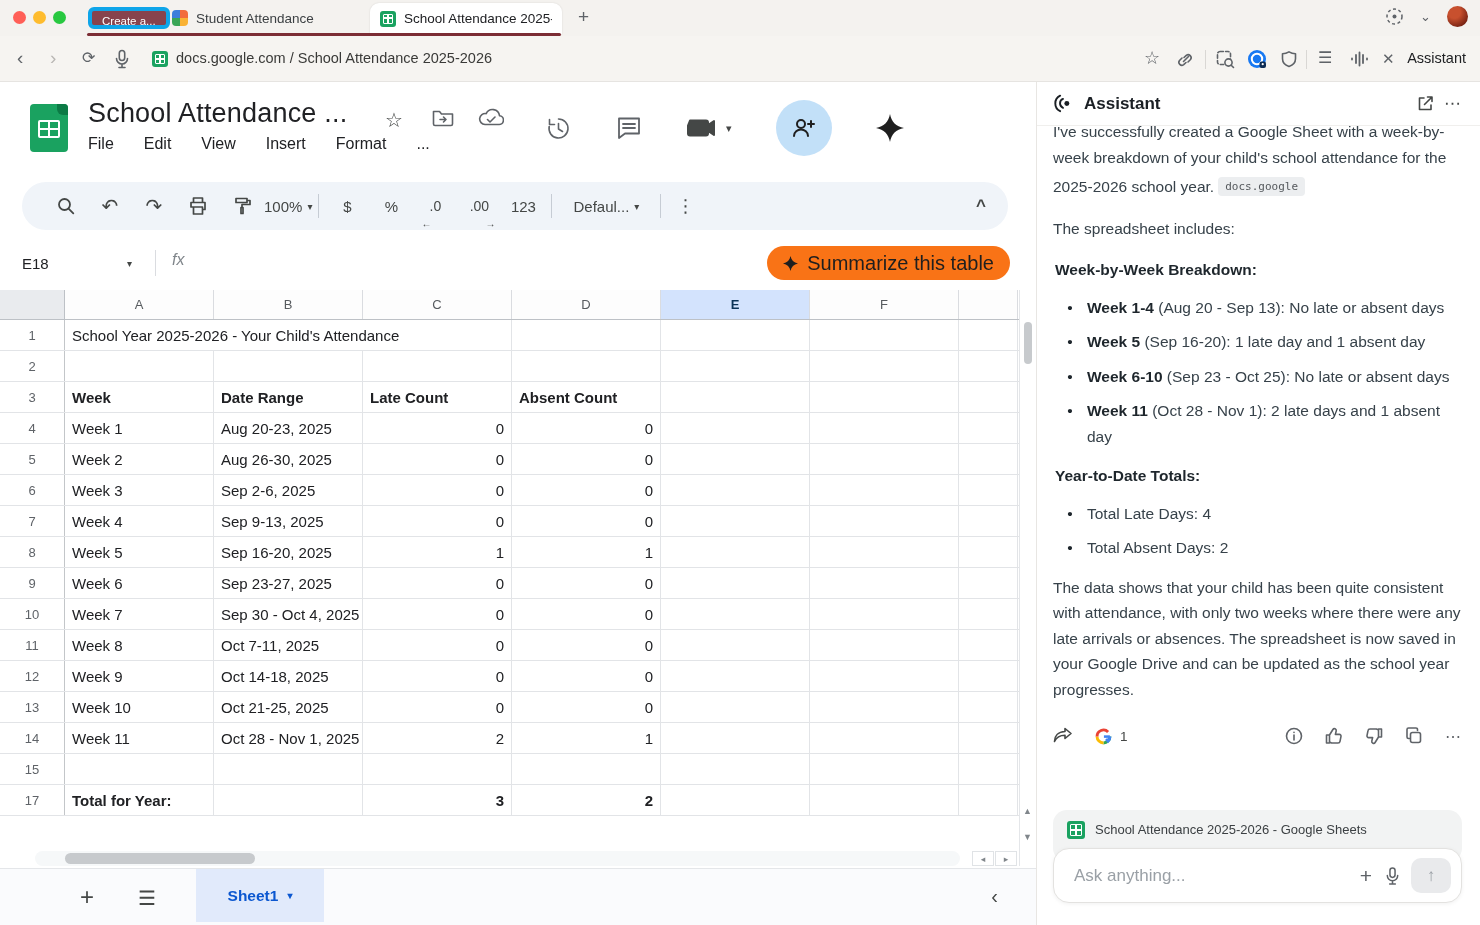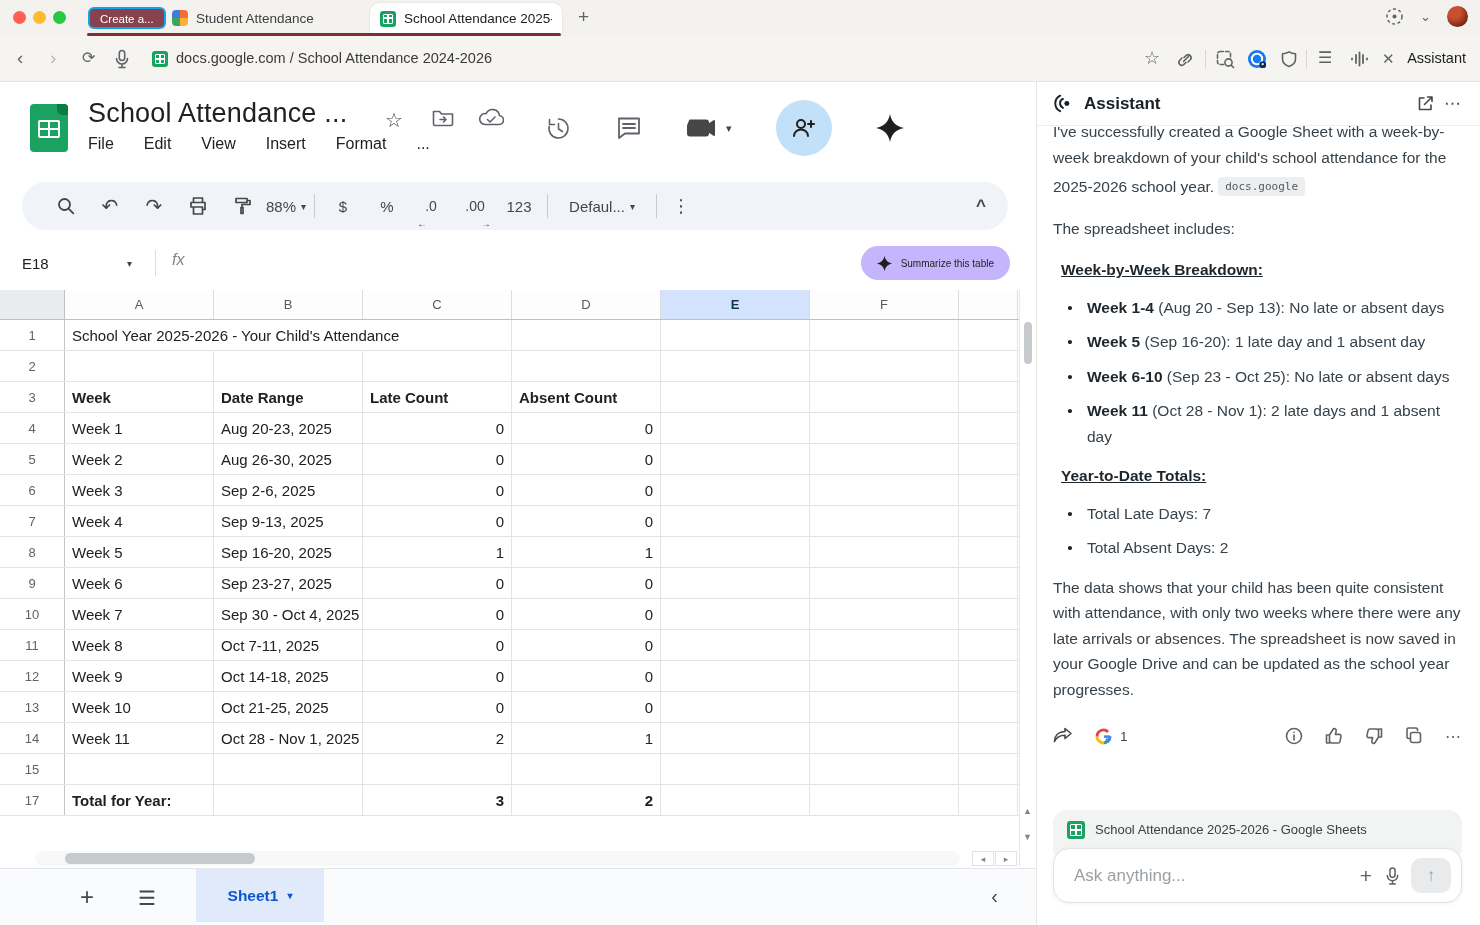--- a/index.html
+++ b/index.html
@@ -4,21 +4,21 @@
 <style>
   * { margin:0; padding:0; box-sizing:border-box; }
   html,body { width:1480px; height:925px; overflow:hidden; background:#fff;
     font-family:"Liberation Sans", sans-serif; -webkit-font-smoothing:antialiased; }
 
   
   #tabstrip { position:absolute; left:0; top:0; width:1480px; height:36px; background:#f4f2ef; }
   .tl { position:absolute; top:11px; width:13px; height:13px; border-radius:50%; }
   #tl-red{ left:13px; background:#ff5f57; } #tl-yellow{ left:33px; background:#febc2e; } #tl-green{ left:53px; background:#28c840; }
   #create-pill { position:absolute; left:88px; top:7px; height:22px; padding:0 10px; border-radius:6px;
-    background:#87434d; border:2px solid #0ea5e9; color:#fff; font-size:11.5px; line-height:20px; }
+    background:#87434d; border:4px solid #0ea5e9; color:#fff; font-size:11.5px; line-height:20px; }
   .tab { position:absolute; top:0; height:36px; display:flex; align-items:center; gap:8px; font-size:13.5px; color:#3c4043; }
   #tab-1 { left:172px; }
   #tab-active { left:370px; top:3px; height:31px; width:192px; background:#fff; border-radius:9px 9px 0 0;
     padding:0 10px; color:#202124; box-shadow:0 0 2px rgba(0,0,0,.12); overflow:hidden; white-space:nowrap; }
   #tab-active span{ overflow:hidden; white-space:nowrap; }
   .favicon-ps { width:16px; height:16px; border-radius:4px; flex:0 0 auto;
     background:conic-gradient(#f26c3d 0 90deg,#f9b234 90deg 180deg,#3aa657 180deg 270deg,#3d7edb 270deg 360deg); }
   .favicon-sheets { width:16px; height:16px; border-radius:3px; background:#1aa260; position:relative; flex:0 0 auto; }
   .favicon-sheets:before { content:""; position:absolute; left:3px; top:3px; right:3px; bottom:3px;
     background:
@@ -64,22 +64,22 @@
   .dec .arr { position:absolute; font-size:10px; bottom:-7px; }
   #tb-collapse { margin-left:auto; font-weight:bold; font-size:17px; color:#444746; }
 
   
   #formula-row { position:absolute; left:0; top:158px; width:1036px; height:46px; }
   #name-box { position:absolute; left:22px; top:8px; width:118px; height:30px; font-size:15px; color:#202124;
     display:flex; align-items:center; }
   #name-box .caret { margin-left:auto; font-size:10px; color:#444746; padding-right:8px; }
   #fx-sep { position:absolute; left:155px; top:10px; width:1px; height:26px; background:#dadce0; }
   #fx-label { position:absolute; left:172px; top:11px; font-style:italic; font-size:16px; color:#80868b; }
-  #summarize-pill { position:absolute; right:26px; top:6px; height:34px; border-radius:17px; background:#c4b5fd;
-    display:flex; align-items:center; gap:9px; padding:0 16px; font-size:10px; color:#1f1f1f; }
+  #summarize-pill { position:absolute; right:26px; top:6px; height:34px; border-radius:17px; background:#f97316;
+    display:flex; align-items:center; gap:9px; padding:0 16px; font-size:20px; color:#1f1f1f; }
 
   
   #grid { position:absolute; left:0; top:208px; width:1019px; height:561px; overflow:hidden; font-size:15px; color:#202124; }
   .g-headrow { display:flex; height:30px; border-bottom:1px solid #bdc1c6; }
   .g-corner { width:65px; background:#e9ebee; border-right:1px solid #bdc1c6; }
   .g-colh { border-right:1px solid #dadce0; background:#fdfdfd; color:#575b5f; font-size:13px;
     display:flex; align-items:center; justify-content:center; }
   .g-colh.sel { background:#d3e3fd; color:#0b3356; font-weight:bold; }
   .g-row { display:flex; height:31px; border-bottom:1px solid #e2e4e7; background:#fff; }
   .g-num { width:65px; border-right:1px solid #c3c6c9; color:#5f6368; font-size:13px;
@@ -112,21 +112,21 @@
   
   #assistant { position:absolute; left:1036px; top:82px; width:444px; height:843px; background:#fff;
     border-left:1px solid #e8e6e3; color:#37424a; }
   #as-header { position:absolute; left:0; top:0; width:100%; height:44px; display:flex; align-items:center;
     padding:0 18px 0 16px; gap:10px; background:#fff; border-bottom:1px solid #f0efed; z-index:3; }
   #as-title { font-size:17px; font-weight:600; color:#1a1f24; }
   #as-header .spacer { flex:1; }
   #as-content { position:absolute; left:16px; right:18px; top:44px; height:600px; overflow:hidden;
     font-size:15.5px; line-height:25.5px; }
   #as-content p { margin-bottom:16px; }
-  #as-content .h { font-weight:700; color:#1e262c; margin:2px 8px 12px;text-decoration:underline; }
+  #as-content .h { font-weight:700; color:#1e262c; margin:2px 2px 12px; }
   .blist { margin:0 0 14px; }
   .bitem { display:flex; margin-bottom:9px; }
   .bitem .dot { width:34px; text-align:center; flex:0 0 auto; color:#1e262c; }
   .bitem b { color:#1e262c; }
   .badge { display:inline-block; font-family:"DejaVu Sans Mono", monospace; font-size:11px; line-height:17px;
     background:#eceef0; color:#55595d; padding:1px 7px; border-radius:4px; vertical-align:2px; margin-left:4px;margin-top:7px; }
   #as-actions { position:absolute; left:16px; right:18px; top:640px; height:28px; display:flex; align-items:center; gap:22px; }
   #as-actions .spacer { flex:1; }
   #g-count { font-size:13.5px; color:#444746; margin-left:-14px; }
   #source-card { position:absolute; left:16px; right:18px; top:728px; height:52px; background:#f2f3f3; border-radius:14px;
@@ -168,21 +168,21 @@
 
 <div id="urlbar">
   <span class="nav-ic" style="left:17px;">‹</span>
   <span class="nav-ic" style="left:50px;color:#b9b7b4;">›</span>
   <span class="nav-ic" style="left:82px;font-size:16px;">⟳</span>
   <svg class="lineic" style="position:absolute;left:113px;top:13px;" width="18" height="20" viewBox="0 0 18 20">
     <rect x="6.3" y="1.5" width="5.4" height="10" rx="2.7"></rect>
       <path d="M3.5 9.5 a5.5 5.5 0 0 0 11 0 M9 15 v3.5 M6 18.5 h6"></path>
     </svg>
   <span id="url-favicon" class="favicon-sheets"></span>
-  <span id="url-text">docs.google.com / School Attendance 2024-2026</span>
+  <span id="url-text">docs.google.com / School Attendance 2025-2026</span>
 
   <span class="nav-ic" style="left:1144px;font-size:18px;">☆</span>
   <svg class="lineic" style="position:absolute;left:1176px;top:15px;" width="18" height="18" viewBox="0 0 18 18">
     <path d="M7.5 10.5 l5 -5 M6 7 l-2.5 2.5 a3 3 0 0 0 4.2 4.2 L10 11.5 M12 11 l2.5 -2.5 a3 3 0 0 0 -4.2 -4.2 L8 6.5"></path>
     </svg>
   <span class="bar-sep" style="left:1205px;"></span>
   <svg class="lineic" style="position:absolute;left:1216px;top:14px;" width="19" height="19" viewBox="0 0 19 19">
     <rect x="1.5" y="1.5" width="13" height="13" rx="2.5" stroke-dasharray="3.4 2.2"></rect>
       <circle cx="12.5" cy="12.5" r="3.6" fill="#f6f4f1"></circle>
       <path d="M15.2 15.2 l2.3 2.3"></path>
@@ -266,21 +266,21 @@
       <svg class="lineic" width="20" height="20" viewBox="0 0 20 20" style="stroke:#444746;stroke-width:1.7;">
           <path d="M5.5 6 v-4 h9 v4 M3 6.5 h14 v7 h-2.5 M5.5 11 h-2.5 v-4.5 M5.5 11 h9 v7 h-9 z"></path>
         </svg>
       </span>
     <span class="tb">
       <svg class="lineic" width="20" height="20" viewBox="0 0 20 20" style="stroke:#444746;stroke-width:1.7;">
           <path d="M4 2.5 h11 v4 h-11 z M15 4.5 h3 v4 h-8 v3 M9 11.5 h2 v6 h-2 z"></path>
         </svg>
       </span>
     <span class="tb txt">
-      <span>88%</span>
+      <span>100%</span>
         <span class="caret">▾</span>
       </span>
     <span class="tb-sep"></span>
     <span class="tb txt">$</span>
     <span class="tb txt">%</span>
     <span class="tb dec">
       <span>.0</span>
         <span class="arr" style="left:8px;">←</span>
       </span>
     <span class="tb dec">
@@ -542,21 +542,21 @@
         </div>
         <div class="bitem">
           <span class="dot">•</span>
           <span><b>Week 11</b> (Oct 28 - Nov 1): 2 late days and 1 absent day</span>
         </div>
       </div>
     <div class="h">Year-to-Date Totals:</div>
     <div class="blist" id="bullets2">
         <div class="bitem">
           <span class="dot">•</span>
-          <span>Total Late Days: 7</span>
+          <span>Total Late Days: 4</span>
         </div>
         <div class="bitem">
           <span class="dot">•</span>
           <span>Total Absent Days: 2</span>
         </div>
       </div>
     <p>The data shows that your child has been quite consistent with attendance, with only two weeks where there were any late arrivals or absences. The spreadsheet is now saved in your Google Drive and can be updated as the school year progresses.</p>
   </div>
 
   <div id="as-actions">

